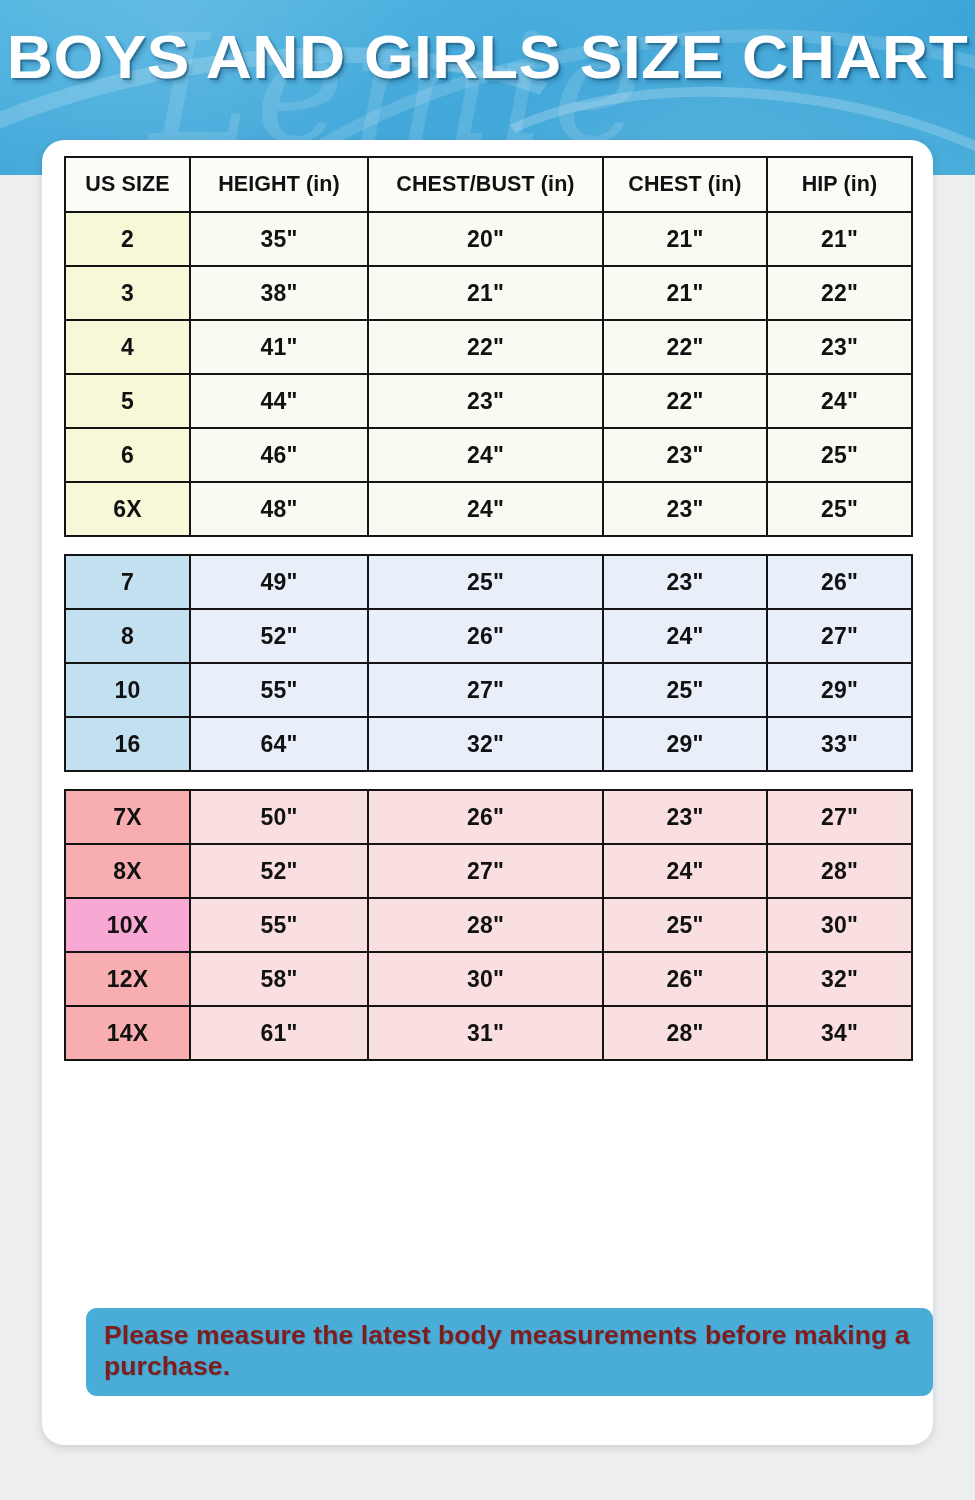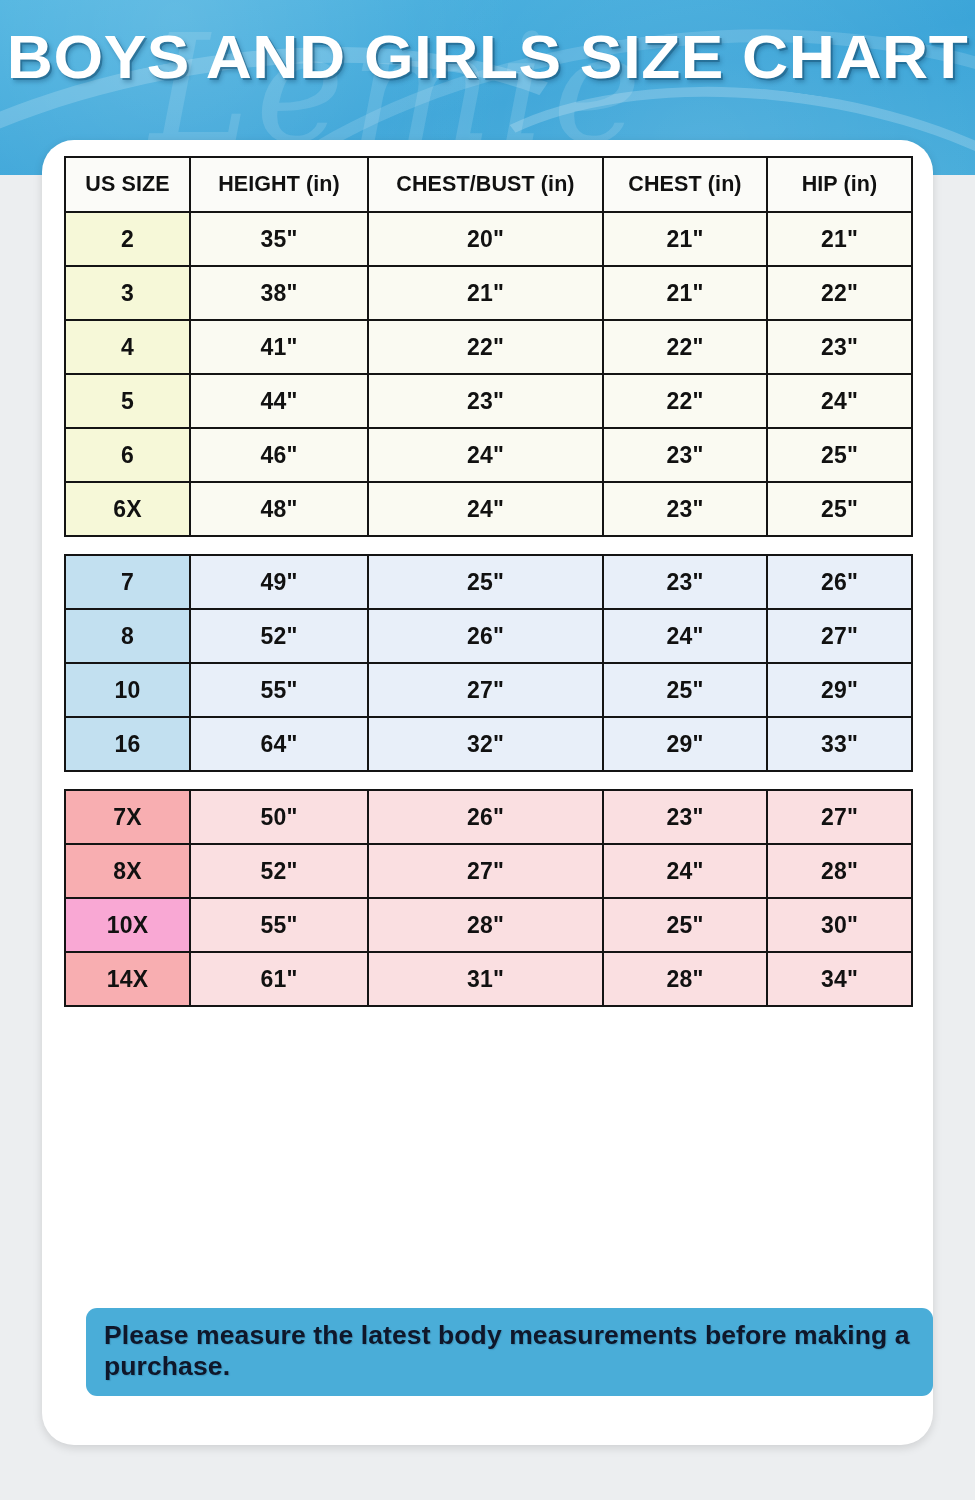--- a/index.html
+++ b/index.html
@@ -108,21 +108,21 @@
   }
 
   
   .card {
     position: absolute;
     left: 42px;
     top: 140px;
     width: 891px;
     height: 1305px;
     background: #ffffff;
-    border-radius: 32px;
+    border-radius: 22px;
     box-shadow: 0 3px 10px rgba(0,0,0,0.13);
   }
 
   .card-inner {
     position: absolute;
     left: 22px;
     top: 16px;
     width: 847px;
   }
 
@@ -180,21 +180,21 @@
   
   .note {
     position: absolute;
     left: 22px;
     top: 1152px;
     width: 847px;
     box-sizing: border-box;
     background: #4aadd8;
     border-radius: 11px;
     padding: 12px 18px 14px 18px;
-    color: #0f172a;
+    color: #7f1d1d;
     font-family: "Liberation Sans Narrow", "Liberation Sans", sans-serif;
     font-weight: bold;
     font-size: 26.5px;
     line-height: 31px;
     letter-spacing: 0.1px;
     text-shadow: 1px 1px 1px rgba(30,95,130,0.30);
   }
 </style>
 </head>
 <body>
@@ -322,20 +322,27 @@
               <td class="val" style="background: rgb(250, 223, 225);">28"</td>
             </tr>
             <tr class="g-pink">
               <td class="lbl" style="background: #f9a8d4;">10X</td>
               <td class="val" style="background: rgb(250, 223, 225);">55"</td>
               <td class="val" style="background: rgb(250, 223, 225);">28"</td>
               <td class="val" style="background: rgb(250, 223, 225);">25"</td>
               <td class="val" style="background: rgb(250, 223, 225);">30"</td>
             </tr>
             <tr class="g-pink">
+              <td class="lbl" style="background: rgb(248, 174, 177);">12X</td>
+              <td class="val" style="background: rgb(250, 223, 225);">58"</td>
+              <td class="val" style="background: rgb(250, 223, 225);">30"</td>
+              <td class="val" style="background: rgb(250, 223, 225);">26"</td>
+              <td class="val" style="background: rgb(250, 223, 225);">32"</td>
+            </tr>
+            <tr class="g-pink">
               <td class="lbl" style="background: rgb(248, 174, 177);">14X</td>
               <td class="val" style="background: rgb(250, 223, 225);">61"</td>
               <td class="val" style="background: rgb(250, 223, 225);">31"</td>
               <td class="val" style="background: rgb(250, 223, 225);">28"</td>
               <td class="val" style="background: rgb(250, 223, 225);">34"</td>
             </tr>
           </tbody>
       </table>
 
       <div class="note">

